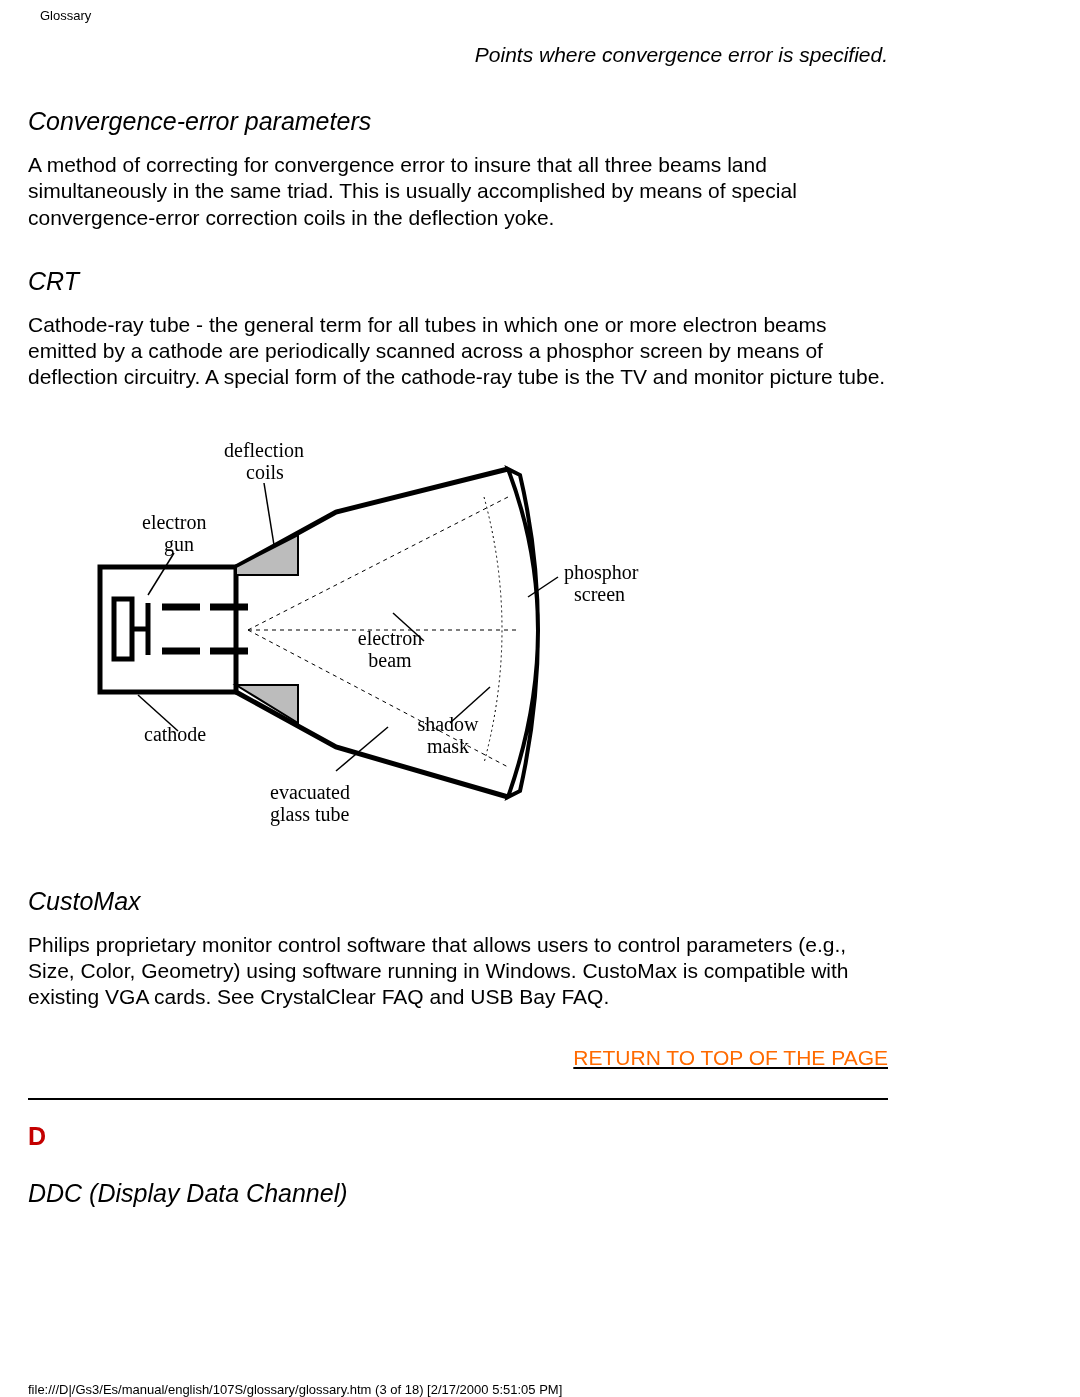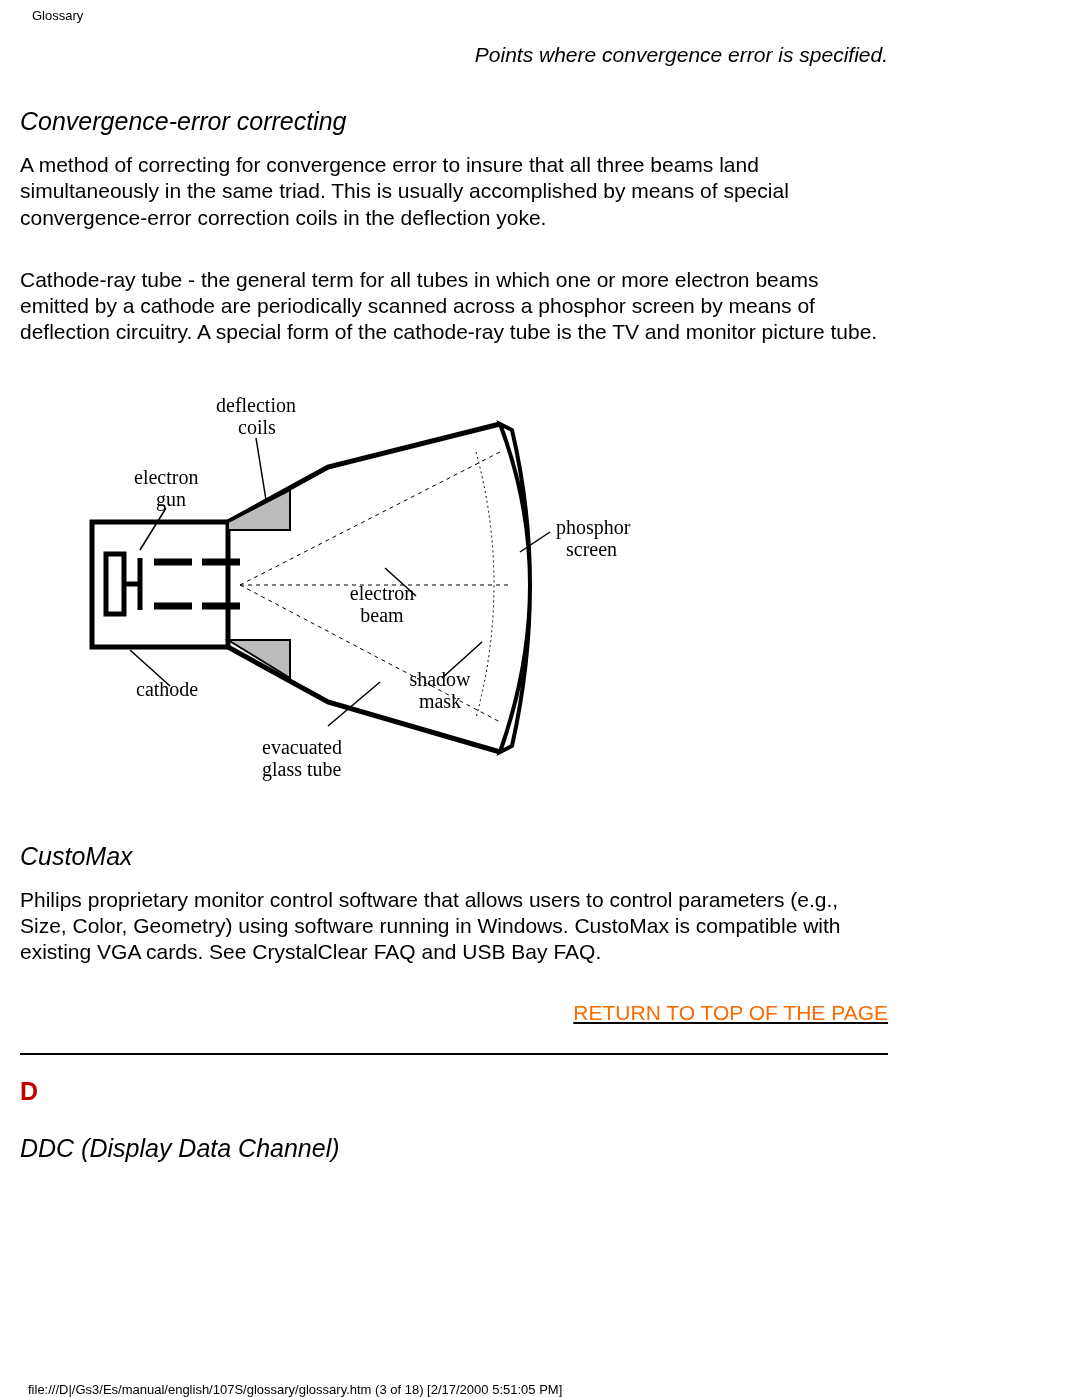--- a/index.html
+++ b/index.html
@@ -6,21 +6,21 @@
     margin: 0;
     padding: 0;
     background: #fff;
     color: #000;
     font-family: Arial, Helvetica, sans-serif;
   }
   .page {
     width: 908px;
     min-height: 1397px;
     box-sizing: border-box;
-    padding: 8px 20px 40px 20px;
+    padding: 8px 20px 40px 28px;
     position: relative;
   }
   .header-title {
     font-size: 13px;
     margin: 0 0 20px 12px;
   }
   .caption {
     font-style: italic;
     font-size: 21px;
     margin: 10px 0 40px 110px;
@@ -77,23 +77,24 @@
 </style>
 </head>
 <body>
 
 <div class="page">
 
   <div class="header-title">Glossary</div>
 
   <div class="caption">Points where convergence error is specified.</div>
 
-  <h2 class="term">Convergence-error correcting</h2>
+  <h2 class="term">Convergence-error parameters</h2>
   <p class="body">A method of correcting for convergence error to insure that all three beams land simultaneously in the same triad. This is usually accomplished by means of special convergence-error correction coils in the deflection yoke.</p>
 
+  <h2 class="term">CRT</h2>
   <p class="body">Cathode-ray tube - the general term for all tubes in which one or more electron beams emitted by a cathode are periodically scanned across a phosphor screen by means of deflection circuitry. A special form of the cathode-ray tube is the TV and monitor picture tube.</p>
 
   <div class="diagram-wrap">
     <svg width="590" height="420" viewBox="0 0 590 420">
 
       <path d="M420 42 Q480 200 420 370 L432 364 Q468 202 432 48 Z" fill="#fff" stroke="#000" stroke-width="4"></path>
 
       <path d="M148 140 L248 85 L420 42 M148 265 L248 320 L420 370" fill="none" stroke="#000" stroke-width="5"></path>
 
       <rect x="12" y="140" width="136" height="125" fill="#fff" stroke="#000" stroke-width="5"></rect>

